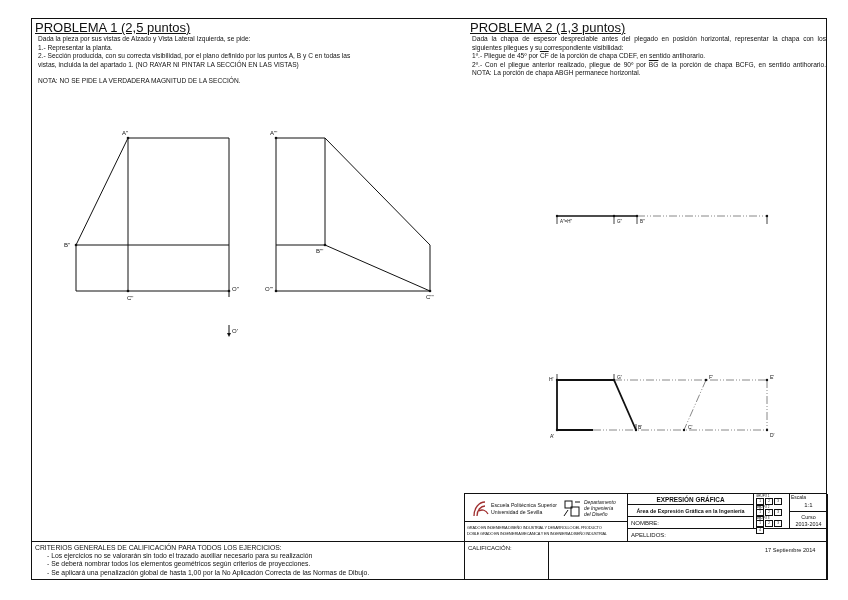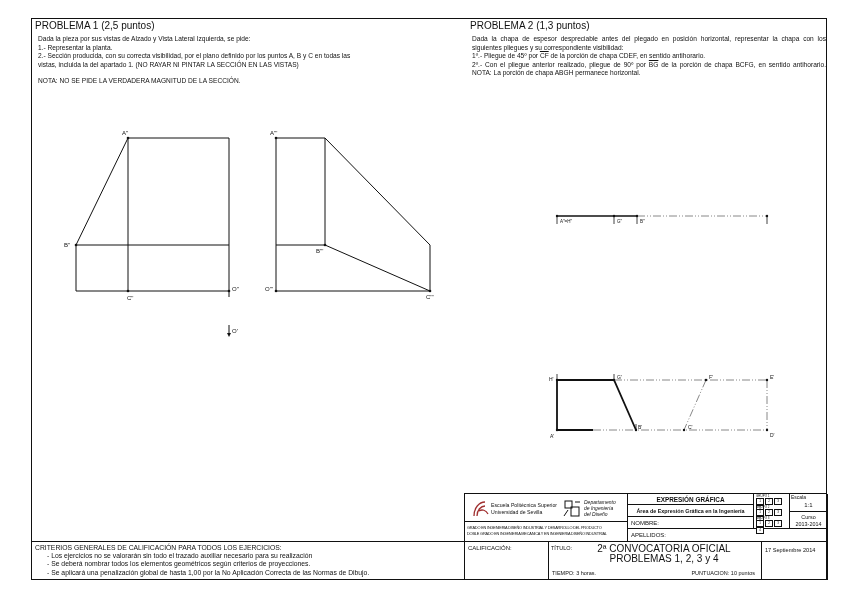--- a/index.html
+++ b/index.html
@@ -1,19 +1,19 @@
 <!DOCTYPE html>
 <html><head>
 <meta charset="utf-8">
 <style>
   html, body { margin:0; padding:0; background:#ffffff; }
   body { width:848px; height:600px; position:relative; overflow:hidden; font-family:"Liberation Sans", sans-serif; color:#111; }
   .frame { position:absolute; left:31px; top:18px; width:796px; height:562px; border:1.5px solid #111; box-sizing:border-box; }
   .abs { position:absolute; }
-  .ptitle { font-size:10px; color:#111; white-space:nowrap; }
+  .ptitle { font-size:13px; color:#111; white-space:nowrap;text-decoration:underline; }
   .ptext { font-size:6.6px; line-height:8.6px; color:#111; }
   .ptext p { margin:0; }
   .justify { text-align:justify; }
   svg { position:absolute; left:0; top:0; overflow:visible; }
   .lbl { font-family:"Liberation Sans", sans-serif; font-size:6px; fill:#111; }
   .crit { position:absolute; left:31px; top:541px; width:433px; height:39px; border-top:1.5px solid #111; box-sizing:border-box; font-size:6.8px; line-height:8.2px; padding:2px 0 0 4px; }
   .crit .item { padding-left:12px; }
   .tb { position:absolute; left:464px; top:493px; width:363px; height:87px; border-left:1.5px solid #111; border-top:1.5px solid #111; box-sizing:border-box; font-size:6px; }
   .cell { position:absolute; box-sizing:border-box; border-right:1px solid #111; border-bottom:1px solid #111; }
   .tiny { font-size:5px; letter-spacing:-0.2px; white-space:nowrap; }
@@ -190,23 +190,14 @@
   <div class="cell" style="left:325px; top:0; width:38px; height:18px;">
     <div style="font-size:5px; padding-left:1px;">Escala</div>
     <div class="center" style="font-size:6px; margin-top:2px;">1:1</div>
   </div>
   <div class="cell center" style="left:325px; top:18px; width:38px; height:17px; font-size:5.4px; line-height:7px; padding-top:2px;">
     <div>Curso</div>
     <div>2013-2014</div>
   </div>
 
   <div class="cell" style="left:0; top:48px; width:84px; height:38px; padding:3px 0 0 3px; font-size:6px;">CALIFICACIÓN:</div>
-  <div class="cell" style="left:84px; top:48px; width:213px; height:38px;">
-    <div class="abs" style="left:2px; top:3px; font-size:5.5px;">TÍTULO:</div>
-    <div class="abs center" style="left:30px; top:2px; width:170px; font-size:10px; line-height:10px;">
-      <div>2ª CONVOCATORIA OFICIAL</div>
-      <div>PROBLEMAS 1, 2, 3 y 4</div>
-    </div>
-    <div class="abs" style="left:3px; top:28px; font-size:5.5px;">TIEMPO: 3 horas.</div>
-    <div class="abs" style="right:6px; top:28px; font-size:5.5px;">PUNTUACION: 10 puntos</div>
-  </div>
   <div class="cell" style="left:297px; top:48px; width:66px; height:38px; font-size:5.6px; padding:5px 0 0 3px;">17 Septiembre 2014</div>
 </div>
 
 </body></html>

